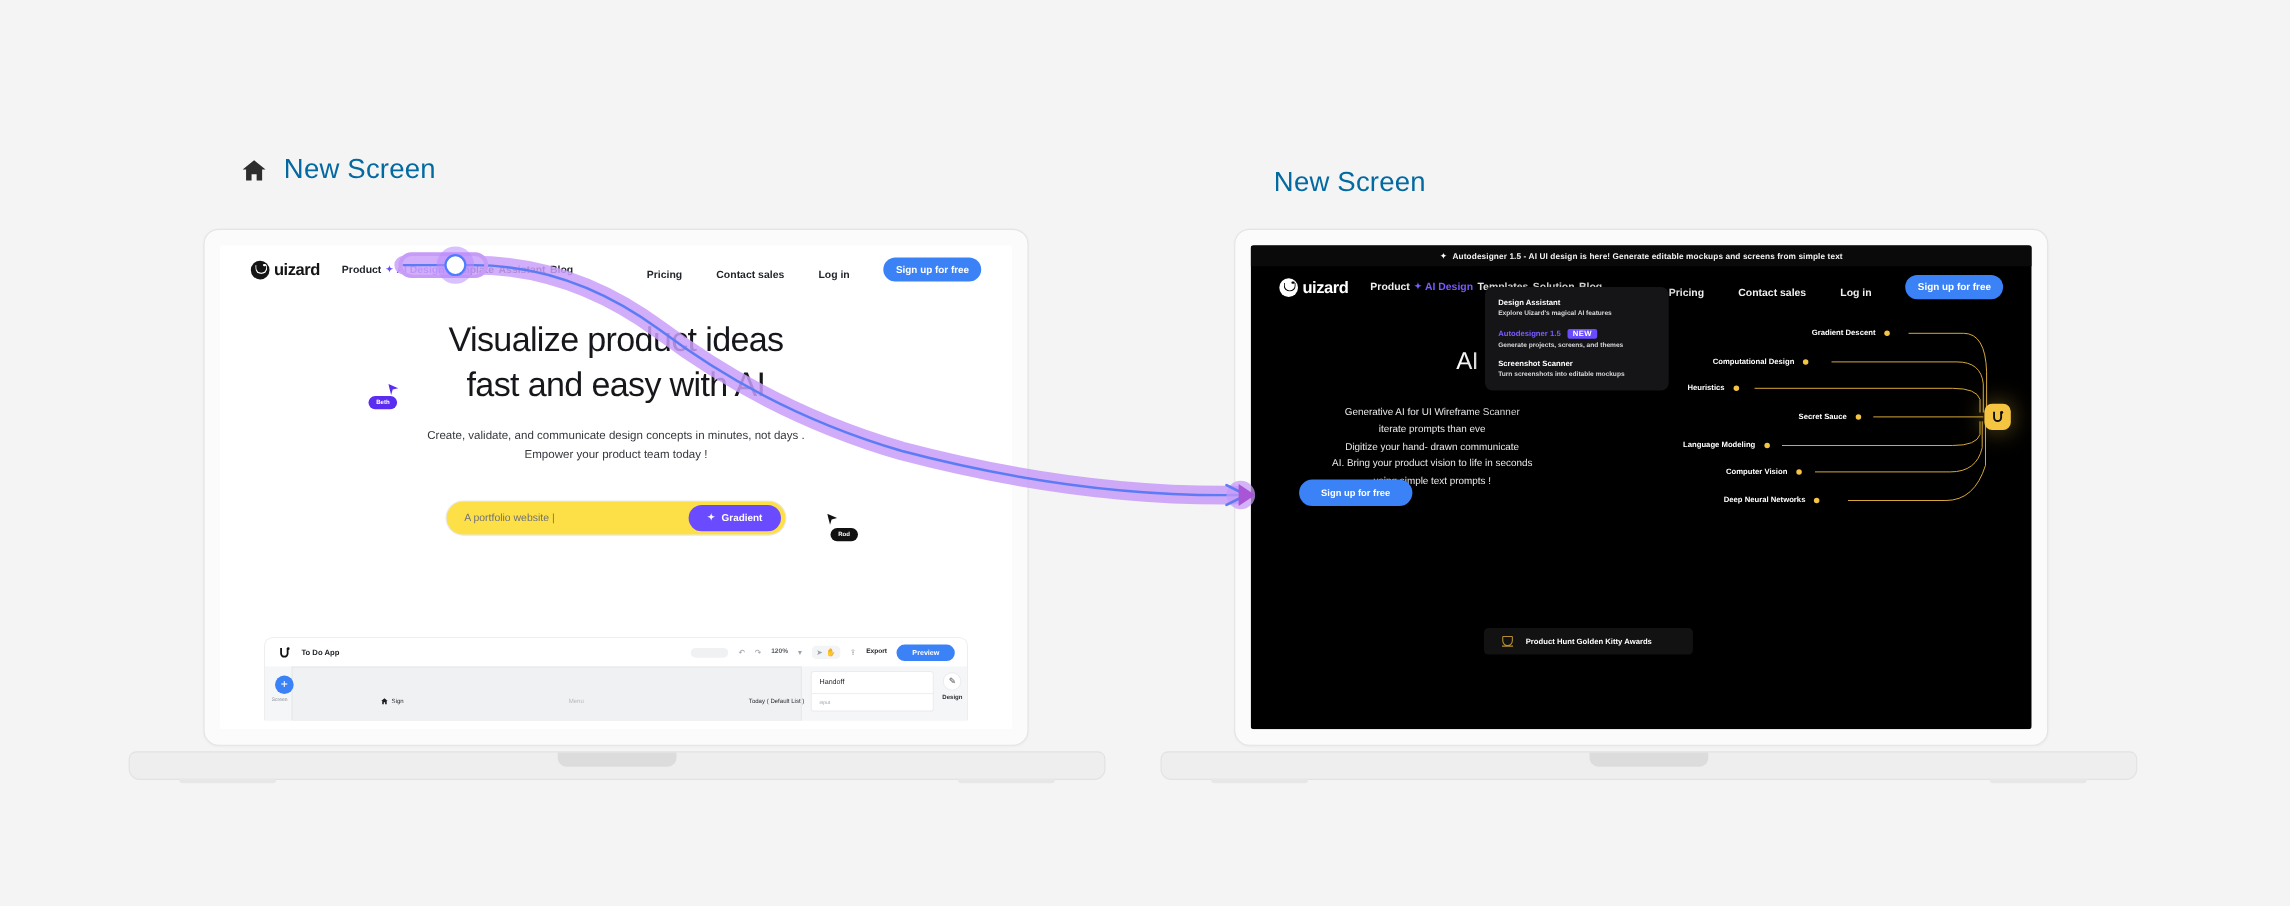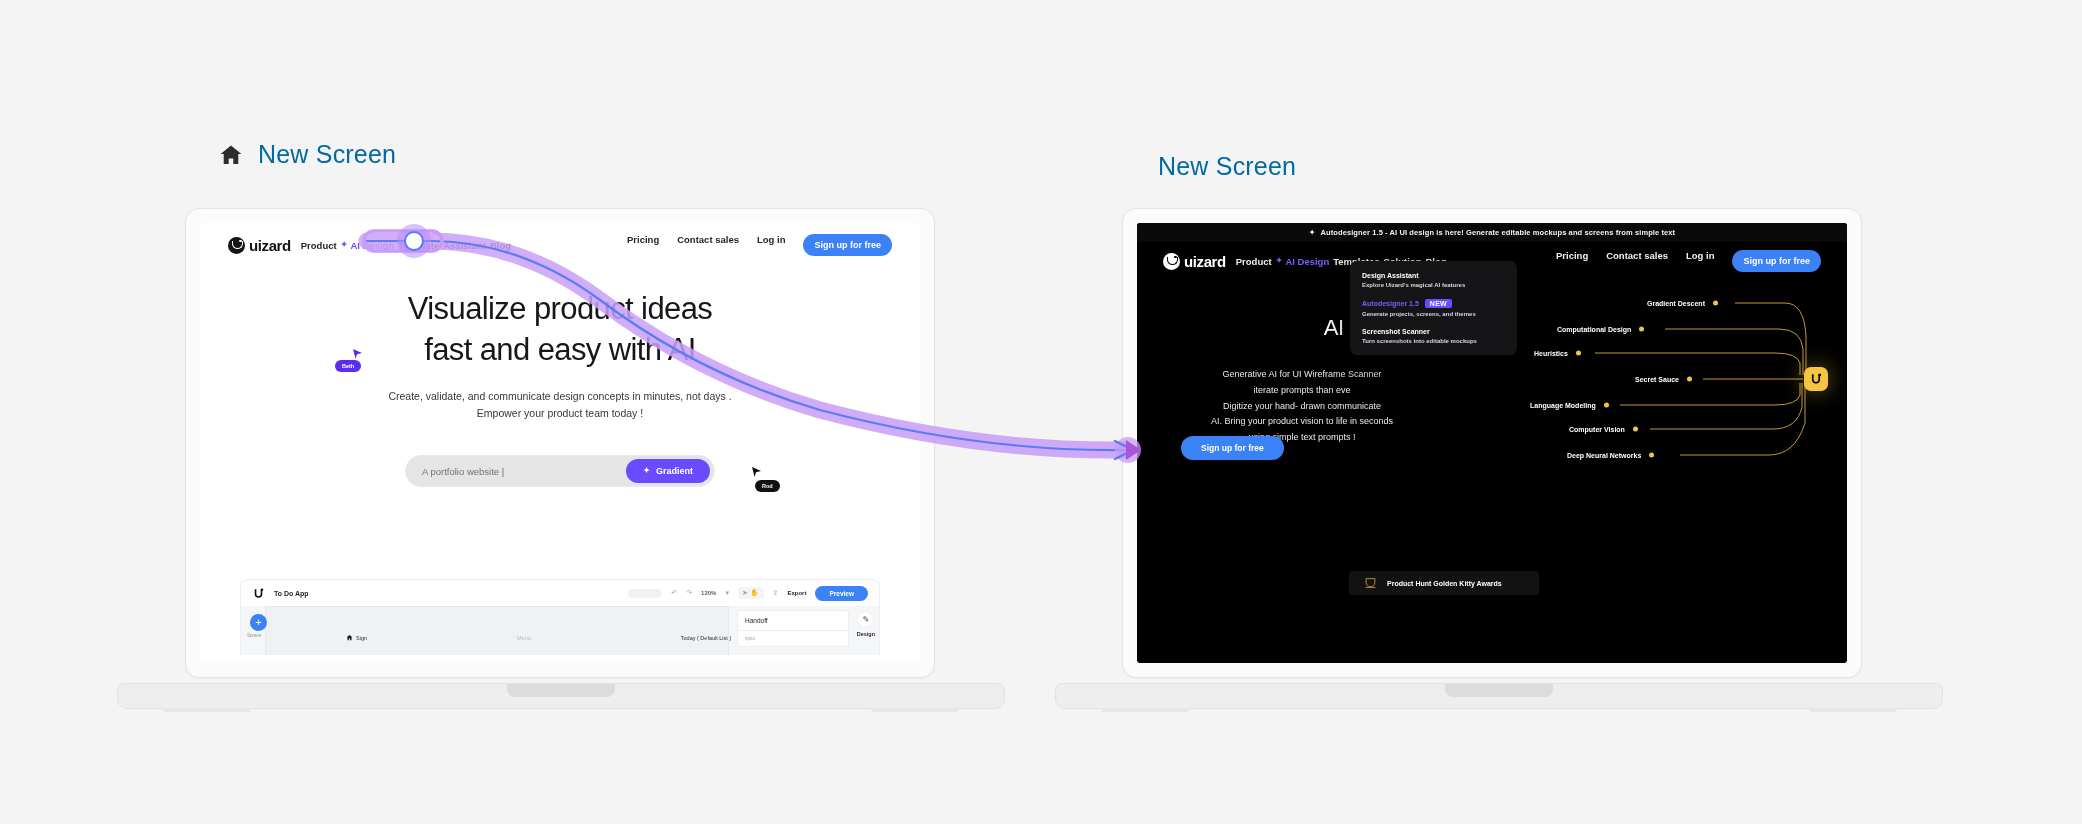--- a/index.html
+++ b/index.html
@@ -37,48 +37,48 @@
     position: absolute; left: 50%; top: 0; transform: translateX(-50%);
     width: 108px; height: 13px; background: #dcdcdc;
     border-radius: 0 0 8px 8px;
   }
   .foot { position:absolute; bottom:-4px; width:88px; height:4px; background:#e7e7e7; border-radius:0 0 3px 3px;}
 
   
   .site-light { position: absolute; inset: 0; background: #ffffff; }
   .nav { position: absolute; left: 0; right: 0; top: 0; height: 44px;
          display: flex; align-items: center; padding: 0 28px; gap: 0; }
-  .brand { display: flex; align-items: center; gap: 4px; margin-right: 10px; }
+  .brand { display: flex; align-items: center; gap: 4px; margin-right: 20px; }
   .brand-mark { width: 17px; height: 17px; border-radius: 50%; background: #141414;
                 position: relative; }
   .brand-mark::after {
     content: ""; position: absolute; left: 4px; top: 4px; width: 9px; height: 7px;
     border: 1.8px solid #fff; border-top: none; border-radius: 0 0 7px 7px;
   }
   .brand-mark::before {
     content:""; position:absolute; right:3px; top:3px; width:2.6px; height:2.6px;
     background:#fff; border-radius:50%;
   }
   .brand-text { font-size: 15px; font-weight: 700; color: #141414; letter-spacing: -.4px; }
   .nav-links { display: flex; align-items: center; gap: 4px; }
   .nav-link { font-size: 9.5px; color: #21252b; font-weight: 600; white-space: nowrap; }
   .nav-link.accent { color: #6a4bff; display: flex; align-items: center; gap: 3px; }
-  .nav-right { margin-left: auto; display: flex; align-items: flex-start; gap: 18px; }
+  .nav-right { margin-left: auto; display: flex; align-items: flex-end; gap: 31px; }
   .btn-blue { background: #3b82f6; color: #fff; font-size: 9px; font-weight: 600;
               padding: 6px 11px; border-radius: 13px; white-space: nowrap; border: none; }
   .spark { font-size: 8px; line-height: 1; }
 
   .hero-l { position: absolute; left: 0; right: 0; top: 66px; text-align: center; }
   .hero-l h1 { font-size: 31px; font-weight: 400; color: #15171a; line-height: 1.32;
                letter-spacing: -.6px; }
   .hero-l p { margin-top: 17px; font-size: 10.5px; color: #35383d; line-height: 1.62; }
 
   .prompt-row { position: absolute; left: 50%; transform: translateX(-50%); top: 232px;
                 display: flex; align-items: center; width: 310px;
-                background: #e5e5e5; border: 1px solid #e9e9ef; border-radius: 19px;
+                background: #fde047; border: 1px solid #e9e9ef; border-radius: 19px;
                 padding: 4px 4px 4px 16px; height: 32px; }
   .prompt-row input { flex: 1; border: none; outline: none; font-size: 9.5px;
                       color: #6e7179; background: transparent; font-family: inherit; }
   .btn-gen { background: #6a4bff; color: #fff; font-size: 9px; font-weight: 600;
              border-radius: 15px; padding: 0 17px; height: 24px; display: flex;
              align-items: center; gap: 6px; border: none; white-space: nowrap; }
 
   
   .mock { position: absolute; left: 50%; transform: translateX(-50%); bottom: 8px;
           width: 640px; background: #f7f8f9; border-radius: 8px 8px 0 0;

